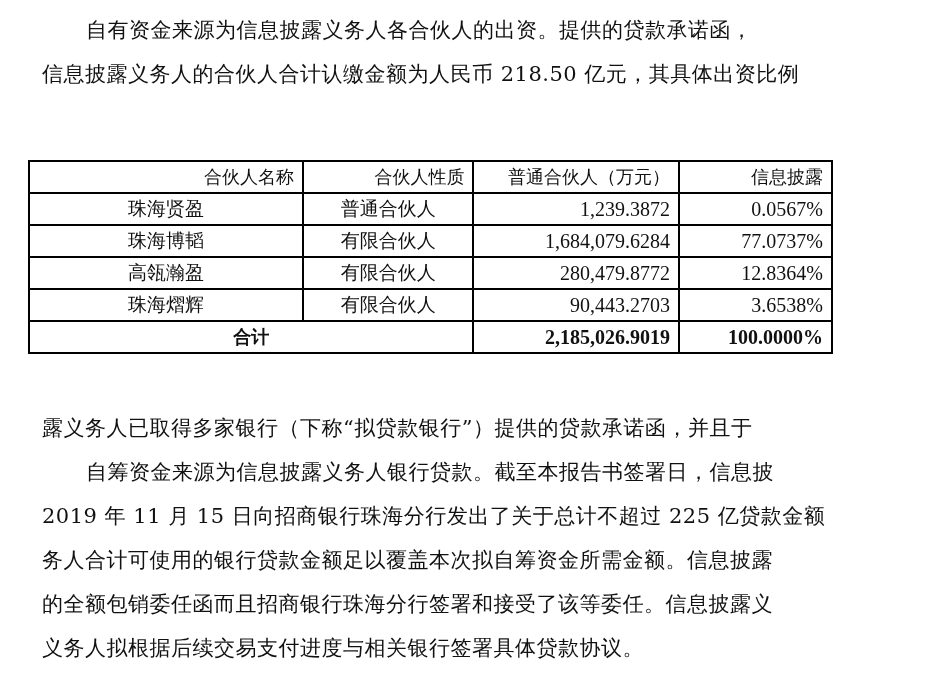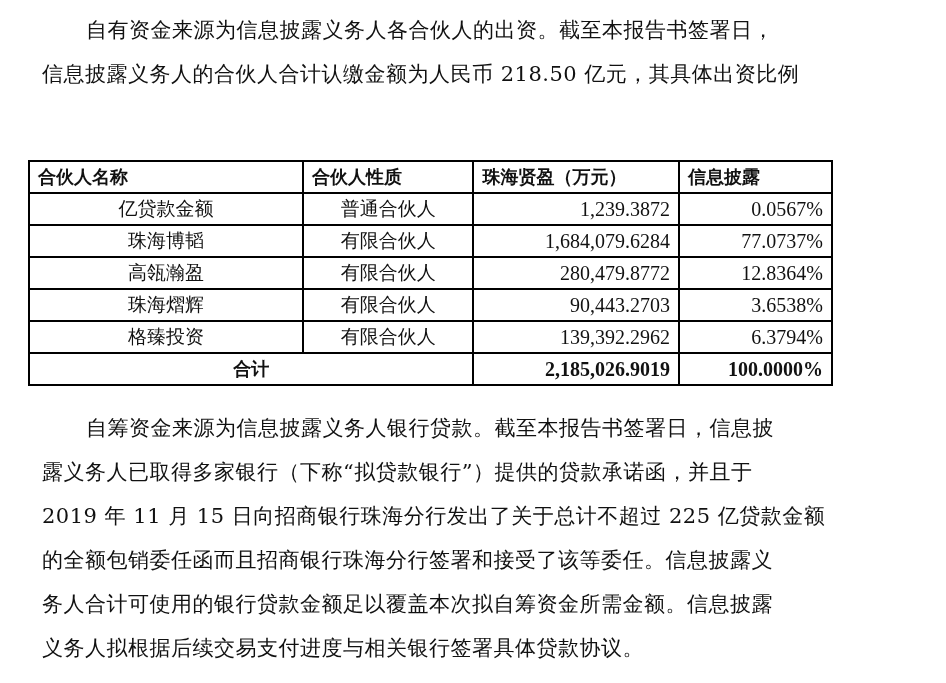--- a/index.html
+++ b/index.html
@@ -43,57 +43,57 @@
       font-size: 19px;
     }
     table.capital td, table.capital th {
       border: 2px solid #000;
       height: 30px;
       padding: 0 8px;
       font-weight: normal;
     }
     table.capital th {
       font-family: "DejaVu Sans", "Liberation Sans", sans-serif;
-      font-weight: bold;
+      font-weight: normal;
       font-size: 18px;
-      text-align: left;
+      text-align: right;
     }
     table.capital td.c { text-align: center; }
     table.capital td.r { text-align: right; font-family: "Liberation Serif", serif; font-size: 20px; padding-left: 48px; }
     table.capital tr.total td { font-weight: bold; border-radius: 10px; }
     table.capital tr.total td.c { font-family: "DejaVu Sans", "Liberation Sans", sans-serif; font-size: 18px; }
     col.c1 { width: 289px; }
     col.c2 { width: 179px; }
     col.c3 { width: 207px; }
     col.c4 { width: 130px; }
   </style>
 </head>
 <body>
 
 <div class="para" id="para1">
-  <span class="line indent">自有资金来源为信息披露义务人各合伙人的出资。截至本报告书签署日，</span>
+  <span class="line indent">自有资金来源为信息披露义务人各合伙人的出资。提供的贷款承诺函，</span>
   <span class="line">信息披露义务人的合伙人合计认缴金额为人民币 218.50 亿元，其具体出资比例</span>
 </div>
 
 <table class="capital">
   <colgroup>
     <col class="c1">
       <col class="c2">
       <col class="c3">
       <col class="c4">
   </colgroup>
   <tbody>
       <tr>
     <th>合伙人名称</th>
     <th>合伙人性质</th>
-    <th>珠海贤盈（万元）</th>
+    <th>普通合伙人（万元）</th>
     <th>信息披露</th>
   </tr>
   <tr>
-    <td class="c">亿贷款金额</td>
+    <td class="c">珠海贤盈</td>
     <td class="c">普通合伙人</td>
     <td class="r">1,239.3872</td>
     <td class="r">0.0567%</td>
   </tr>
   <tr>
     <td class="c">珠海博韬</td>
     <td class="c">有限合伙人</td>
     <td class="r">1,684,079.6284</td>
     <td class="r">77.0737%</td>
   </tr>
@@ -102,34 +102,28 @@
     <td class="c">有限合伙人</td>
     <td class="r">280,479.8772</td>
     <td class="r">12.8364%</td>
   </tr>
   <tr>
     <td class="c">珠海熠辉</td>
     <td class="c">有限合伙人</td>
     <td class="r">90,443.2703</td>
     <td class="r">3.6538%</td>
   </tr>
-  <tr>
-    <td class="c">格臻投资</td>
-    <td class="c">有限合伙人</td>
-    <td class="r">139,392.2962</td>
-    <td class="r">6.3794%</td>
-  </tr>
   <tr class="total">
     <td class="c" colspan="2">合计</td>
     <td class="r">2,185,026.9019</td>
     <td class="r">100.0000%</td>
   </tr>
 </tbody>
   </table>
 
 <div class="para" id="para2">
+  <span class="line">露义务人已取得多家银行（下称“拟贷款银行”）提供的贷款承诺函，并且于</span>
   <span class="line indent">自筹资金来源为信息披露义务人银行贷款。截至本报告书签署日，信息披</span>
-  <span class="line">露义务人已取得多家银行（下称“拟贷款银行”）提供的贷款承诺函，并且于</span>
   <span class="line">2019 年 11 月 15 日向招商银行珠海分行发出了关于总计不超过 225 亿贷款金额</span>
+  <span class="line">务人合计可使用的银行贷款金额足以覆盖本次拟自筹资金所需金额。信息披露</span>
   <span class="line">的全额包销委任函而且招商银行珠海分行签署和接受了该等委任。信息披露义</span>
-  <span class="line">务人合计可使用的银行贷款金额足以覆盖本次拟自筹资金所需金额。信息披露</span>
   <span class="line">义务人拟根据后续交易支付进度与相关银行签署具体贷款协议。</span>
 </div>
 
 </body></html>

